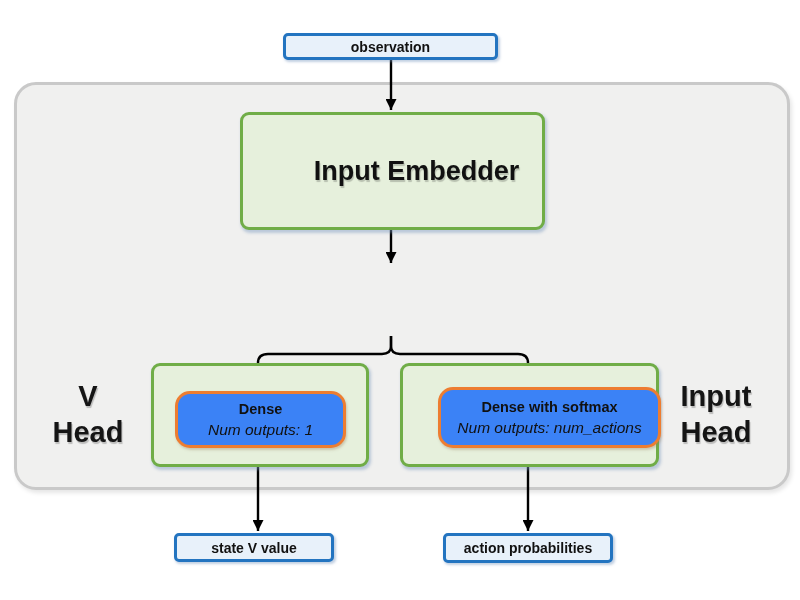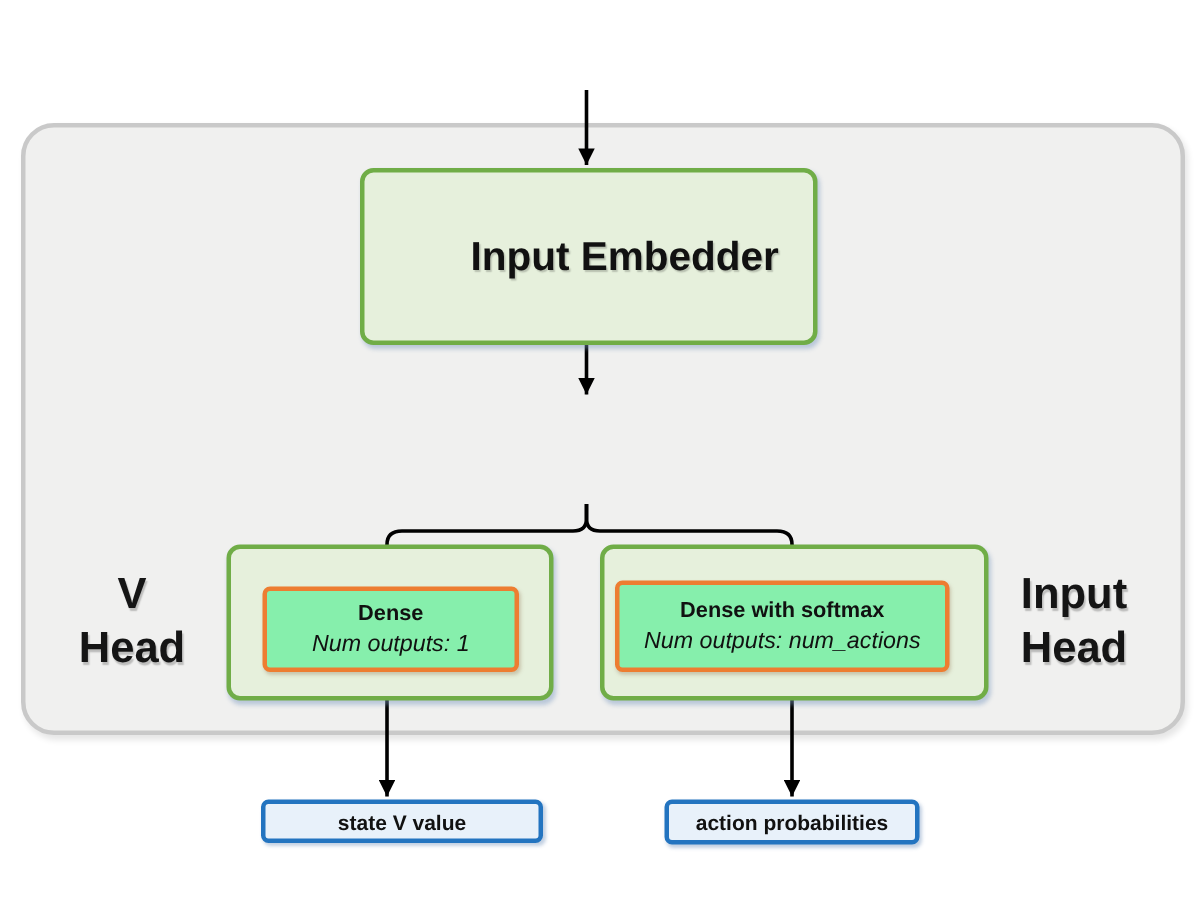--- a/index.html
+++ b/index.html
@@ -59,23 +59,23 @@
     border: 3px solid #70ad47;
     border-radius: 9px;
     box-shadow: 1.5px 2.5px 3px rgba(120,150,190,0.45);
   }
   .green-box .big-label {
     font-weight: bold;
     font-size: 27px;
     text-shadow: 1px 1.5px 1px rgba(0,0,0,0.20);
   }
   .orange-box {
-    background: #86efac;
+    background: #3b82f6;
     border: 3px solid #ed7d31;
-    border-radius: 5px;
+    border-radius: 15px;
     box-shadow: 1px 2px 2.5px rgba(150,120,90,0.35);
   }
   .orange-box .dense-title {
     font-weight: bold;
     font-size: 14.5px;
     line-height: 20px;
   }
   .orange-box .dense-sub {
     font-size: 15.5px;
     line-height: 21px;
@@ -108,51 +108,54 @@
     <g fill="none" stroke="#000000" stroke-width="2.4">
       <path d="M391,60 L391,110" marker-end="url(#ah)"></path>
       <path d="M391,230 L391,263" marker-end="url(#ah)"></path>
       <path d="M391,336 L391,346 Q391,354 382,354 L268,354 Q258,354 258,363 L258,389" marker-end="url(#ah)"></path>
       <path d="M391,336 L391,346 Q391,354 400,354 L518,354 Q528,354 528,363 L528,387" marker-end="url(#ah)"></path>
       <path d="M258,448 L258,531" marker-end="url(#ah)"></path>
       <path d="M528,448 L528,531" marker-end="url(#ah)"></path>
     </g>
   </svg>
 
+  <div class="node blue-box" style="left:283px; top:33px; width:215px; height:27px;">
+    <span>observation</span>
+  </div>
 
   <div class="node green-box" style="left:240px; top:112px; width:305px; height:118px;padding-left:48px;">
     <span class="big-label">Input Embedder</span>
   </div>
 
 
   <div class="node green-box" style="left:151px; top:363px; width:218px; height:104px;"></div>
 
   <div class="node orange-box" style="left:175px; top:391px; width:171px; height:57px;">
     <span class="dense-title">Dense</span>
     <span class="dense-sub">Num outputs: 1</span>
   </div>
 
   <div class="node green-box" style="left:400px; top:363px; width:259px; height:104px;"></div>
 
-  <div class="node orange-box" style="left:410px; top:387px; width:223px; height:61px;">
+  <div class="node orange-box" style="left:438px; top:387px; width:223px; height:61px;">
     <span class="dense-title">Dense with softmax</span>
     <span class="dense-sub">Num outputs: num_actions</span>
   </div>
 
   <div class="head-label" style="left:23px; top:378px;">
     <div>V</div>
     <div>Head</div>
   </div>
 
   <div class="head-label" style="left:651px; top:378px;">
     <div>Input</div>
     <div>Head</div>
   </div>
 
-  <div class="node blue-box" style="left:174px; top:533px; width:188px; height:29px;">
+  <div class="node blue-box" style="left:174px; top:533px; width:160px; height:29px;">
     <span>state V value</span>
   </div>
 
   <div class="node blue-box" style="left:443px; top:533px; width:170px; height:30px;">
     <span>action probabilities</span>
   </div>
 
 </div>
 
 </body></html>

